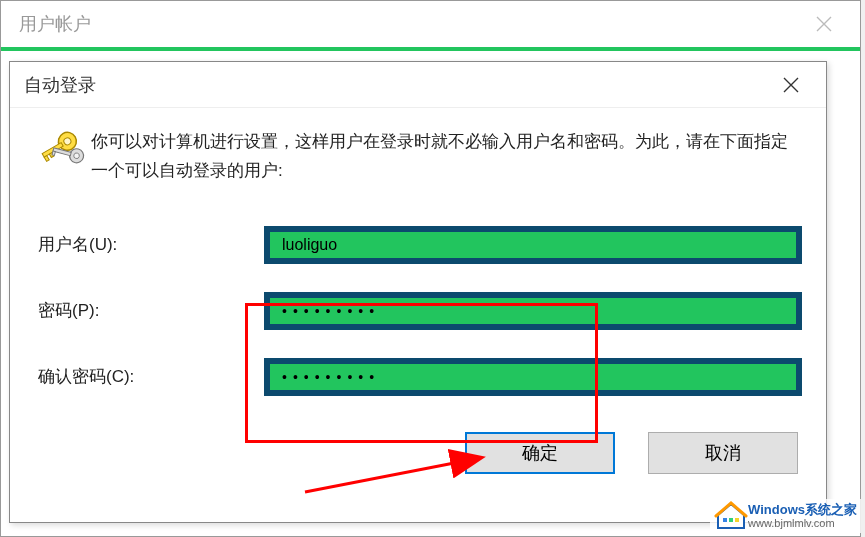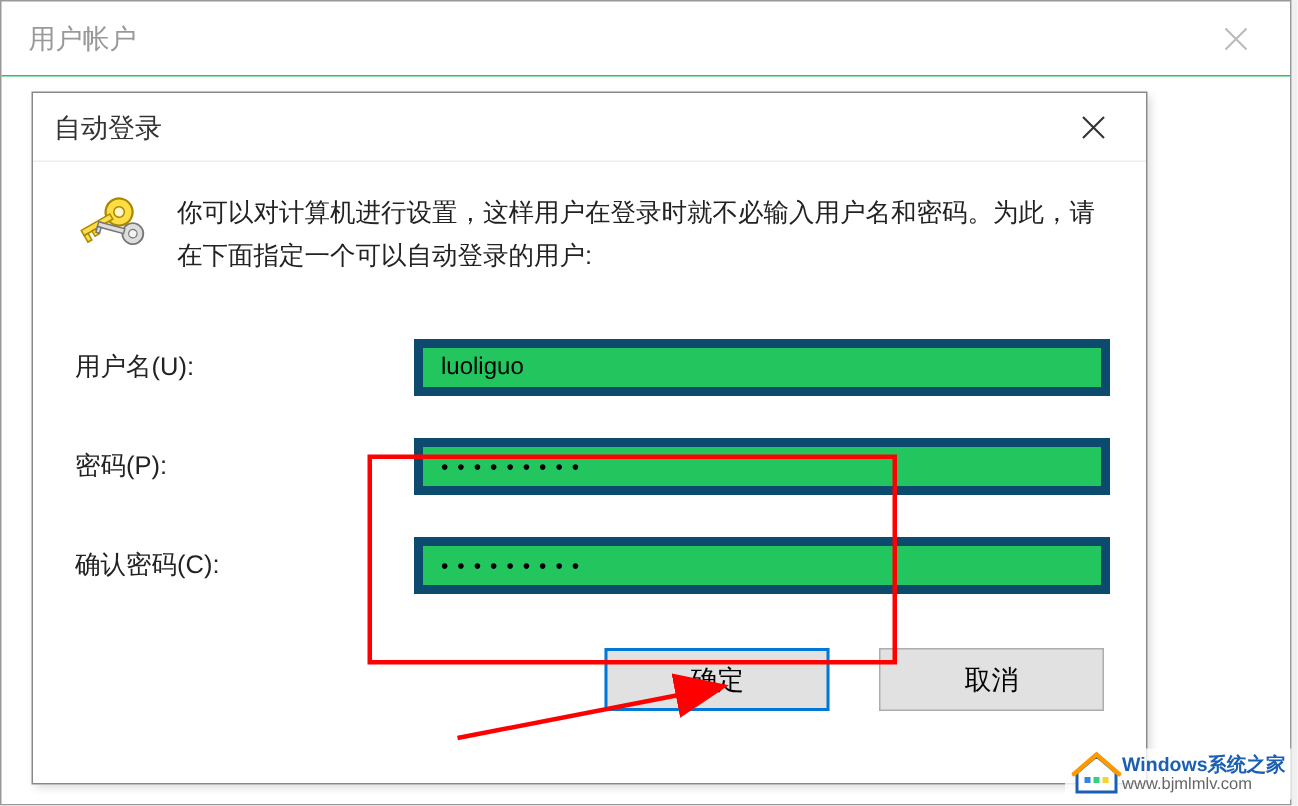--- a/index.html
+++ b/index.html
@@ -17,38 +17,38 @@
       width: 861px;
       height: 537px;
       background: #fff;
       border: 1px solid #999;
     }
     .outer-titlebar {
       height: 50px;
       display: flex;
       align-items: center;
       padding: 0 18px;
-      border-bottom: 1px solid #22c55e;
+      border-bottom: 4px solid #22c55e;
     }
     .outer-title {
       font-size: 18px;
       color: #999;
       flex: 1;
     }
     .outer-close {
       width: 36px; height: 36px;
       display: flex; align-items: center; justify-content: center;
       color: #bbb;
     }
     .outer-close svg { width: 16px; height: 16px; }
     .dialog {
       position: absolute;
       top: 60px;
-      left: 20px;
-      width: 744px;
+      left: 8px;
+      width: 818px;
       height: 462px;
       background: #fff;
       border: 1px solid #888;
       box-shadow: 2px 2px 6px rgba(0,0,0,0.15);
     }
     .dialog-titlebar {
       height: 46px;
       display: flex;
       align-items: center;
       padding: 0 14px;
@@ -64,21 +64,21 @@
       display: flex; align-items: center; justify-content: center;
       color: #333;
     }
     .dialog-close svg { width: 16px; height: 16px; }
     .content {
       padding: 20px 24px 16px 24px;
     }
     .info-row {
       display: flex;
       align-items: flex-start;
-      gap: 16px;
+      gap: 1px;
       margin-bottom: 40px;
     }
     .keys-icon { width: 56px; height: 56px; flex-shrink: 0; }
     .info-text {
       font-size: 17px;
       line-height: 1.7;
       color: #222;
     }
     .form-row {
       display: flex;

